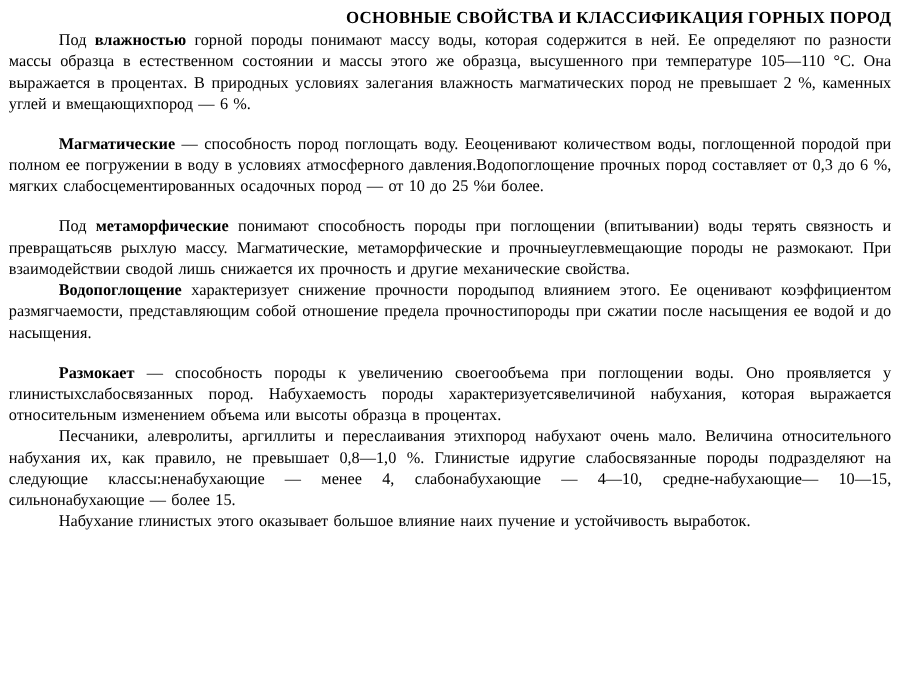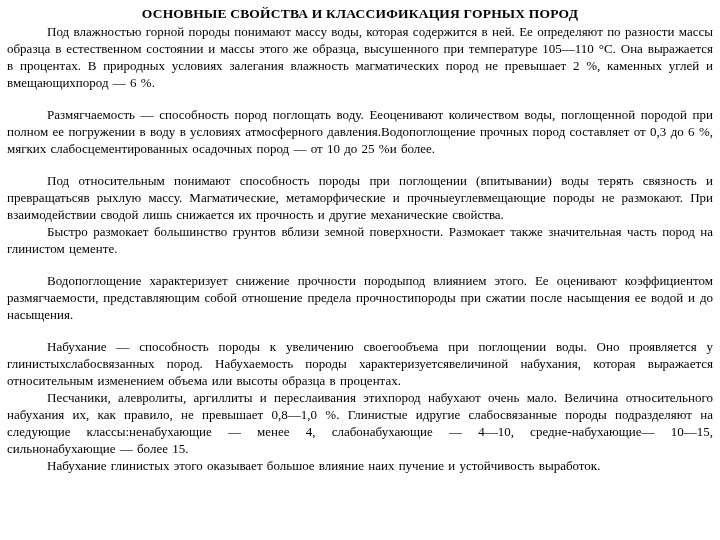--- a/index.html
+++ b/index.html
@@ -15,57 +15,56 @@
     width: 720px;
     height: 540px;
     padding: 5px 7px 0 7px;
     font-family: "Liberation Serif", "DejaVu Serif", serif;
     color: #000000;
     background: #ffffff;
   }
   .title {
     font-size: 13.5px;
     font-weight: bold;
-    text-align: center;
+    text-align: right;
     margin: 0 0 1px 0;
     line-height: 17px;
     letter-spacing: 0.2px;
   }
   p.para {
     margin: 0;
     font-size: 13px;
     line-height: 17px;
     text-align: justify;
     text-indent: 40px;
     word-spacing: 1px;
   }
   p.para.gap {
     margin-bottom: 15px;
   }
   p.para b {
-    font-weight: normal;
+    font-weight: bold;
   }
 </style>
 </head>
 <body>
 
 <div class="page">
 
   <h1 class="title">ОСНОВНЫЕ СВОЙСТВА И КЛАССИФИКАЦИЯ ГОРНЫХ ПОРОД</h1>
 
 
   <p class="para gap"><span>Под </span><b>влажностью</b><span> горной породы понимают массу воды, которая содержится в ней. Ее определяют по разности массы образца в естественном состоянии и массы этого же образца, высушенного при температуре 105—110 °С. Она выражается в процентах. В природных условиях залегания влажность магматических пород не превышает 2 %, каменных углей и вмещающихпород — 6 %.</span></p>
 
-  <p class="para gap"><span></span><b>Размягчаемость</b><span> — способность пород поглощать воду. Ееоценивают количеством воды, поглощенной породой при полном ее погружении в воду в условиях атмосферного давления.Водопоглощение прочных пород составляет от 0,3 до 6 %, мягких слабосцементированных осадочных пород — от 10 до 25 %и более.</span></p>
+  <p class="para gap"><span></span><b>Магматические</b><span> — способность пород поглощать воду. Ееоценивают количеством воды, поглощенной породой при полном ее погружении в воду в условиях атмосферного давления.Водопоглощение прочных пород составляет от 0,3 до 6 %, мягких слабосцементированных осадочных пород — от 10 до 25 %и более.</span></p>
 
-  <p class="para"><span>Под </span><b>относительным</b><span> понимают способность породы при поглощении (впитывании) воды терять связность и превращатьсяв рыхлую массу. Магматические, метаморфические и прочныеуглевмещающие породы не размокают. При взаимодействии сводой лишь снижается их прочность и другие механические свойства.</span></p>
+  <p class="para"><span>Под </span><b>метаморфические</b><span> понимают способность породы при поглощении (впитывании) воды терять связность и превращатьсяв рыхлую массу. Магматические, метаморфические и прочныеуглевмещающие породы не размокают. При взаимодействии сводой лишь снижается их прочность и другие механические свойства.</span></p>
 
-  <p class="para gap"><span>Быстро размокает большинство грунтов вблизи земной поверхности. Размокает также значительная часть пород на глинистом цементе.</span><b></b><span></span></p>
 
   <p class="para gap"><span></span><b>Водопоглощение</b><span> характеризует снижение прочности породыпод влиянием этого. Ее оценивают коэффициентом размягчаемости, представляющим собой отношение предела прочностипороды при сжатии после насыщения ее водой и до насыщения.</span></p>
 
-  <p class="para"><span></span><b>Набухание</b><span> — способность породы к увеличению своегообъема при поглощении воды. Оно проявляется у глинистыхслабосвязанных пород. Набухаемость породы характеризуетсявеличиной набухания, которая выражается относительным изменением объема или высоты образца в процентах.</span></p>
+  <p class="para"><span></span><b>Размокает</b><span> — способность породы к увеличению своегообъема при поглощении воды. Оно проявляется у глинистыхслабосвязанных пород. Набухаемость породы характеризуетсявеличиной набухания, которая выражается относительным изменением объема или высоты образца в процентах.</span></p>
 
   <p class="para"><span>Песчаники, алевролиты, аргиллиты и переслаивания этихпород набухают очень мало. Величина относительного набухания их, как правило, не превышает 0,8—1,0 %. Глинистые идругие слабосвязанные породы подразделяют на следующие классы:ненабухающие — менее 4, слабонабухающие — 4—10, средне-набухающие— 10—15, сильнонабухающие — более 15.</span><b></b><span></span></p>
 
   <p class="para"><span>Набухание глинистых этого оказывает большое влияние наих пучение и устойчивость выработок.</span><b></b><span></span></p>
 
 </div>
 
 </body></html>

